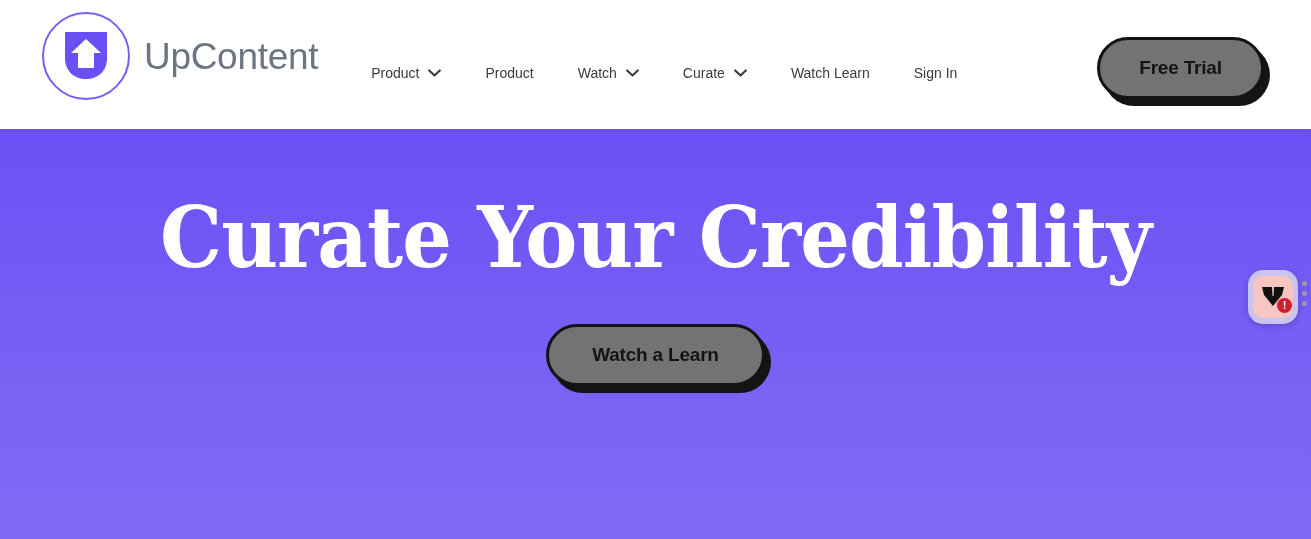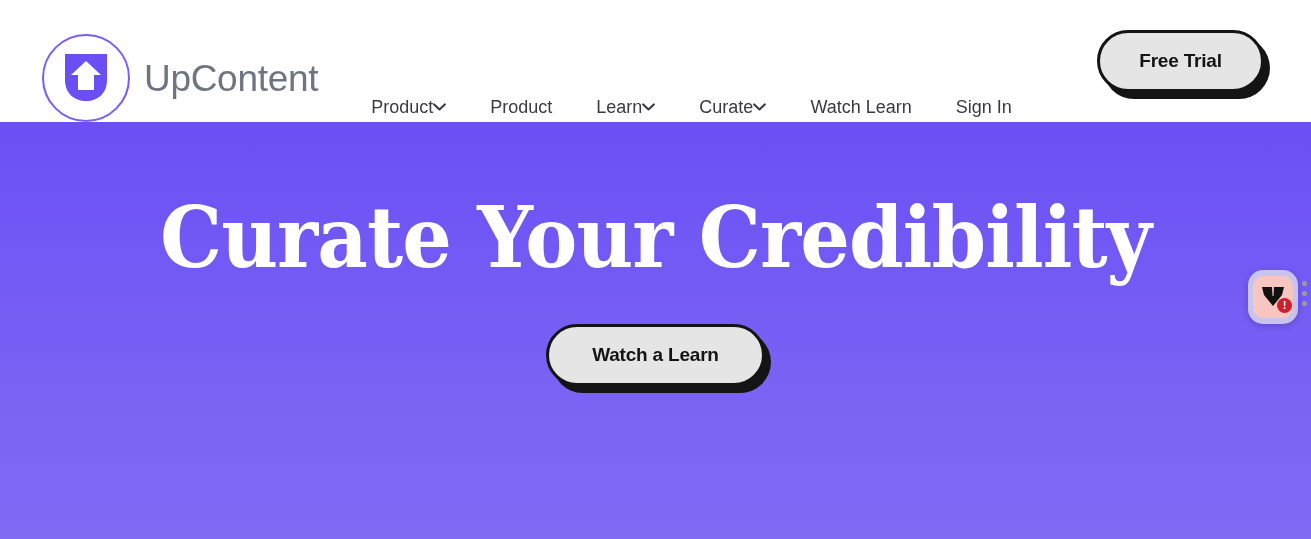--- a/index.html
+++ b/index.html
@@ -12,26 +12,26 @@
 
   body {
     font-family: "Liberation Sans", sans-serif;
     background: #ffffff;
     position: relative;
   }
 
   
   .header {
     position: absolute;
-    top: 5px; left: 0;
+    top: 12px; left: 0;
     width: 1311px;
     height: 117px;
     background: #ffffff;
     display: flex;
-    align-items: flex-end;
+    align-items: flex-start;
     z-index: 5;
   }
 
   .brand {
     display: flex;
     align-items: center;
     margin-left: 42px;
     gap: 14px;
   }
 
@@ -60,28 +60,29 @@
   .nav {
     display: flex;
     align-items: center;
     margin-left: 53px;
     gap: 0;
   }
 
   .nav-item {
     display: flex;
     align-items: center;
-    gap: 0;
-    font-size: 18px;
+    gap: 9px;
+    font-size: 14px;
     color: #3b3b3f;
     white-space: nowrap;
     cursor: pointer;
     padding: 6px 0;
     margin-right: 44px;
     line-height: 1;
+    margin-top: 48px;
   }
   .nav-item:last-of-type { margin-right: 0; }
 
   .chev {
     width: 13px;
     height: 8px;
     display: block;
     flex: none;
   }
 
@@ -89,21 +90,21 @@
     position: absolute;
     right: 47px;
     top: 25px;
   }
 
   .pill-btn {
     position: relative;
     display: inline-flex;
     align-items: center;
     justify-content: center;
-    background: #e5e5e5;
+    background: #737373;
     border: 3px solid #141414;
     border-radius: 999px;
     color: #141414;
     font-weight: bold;
     cursor: pointer;
     box-shadow: 6px 7px 0 0 #141414;
     font-family: "Liberation Sans", sans-serif;
   }
 
   .free-trial-btn {
@@ -253,21 +254,21 @@
       <svg class="chev" viewBox="0 0 13 8" aria-hidden="true">
         <path d="M1.2 1.4 L6.5 6.4 L11.8 1.4" fill="none" stroke="#3b3b3f" stroke-width="2.1" stroke-linecap="round" stroke-linejoin="round"></path>
       </svg>
     </div>
 
     <div class="nav-item">
       <span>Product</span>
     </div>
 
     <div class="nav-item">
-      <span>Learn</span>
+      <span>Watch</span>
       <svg class="chev" viewBox="0 0 13 8" aria-hidden="true">
         <path d="M1.2 1.4 L6.5 6.4 L11.8 1.4" fill="none" stroke="#3b3b3f" stroke-width="2.1" stroke-linecap="round" stroke-linejoin="round"></path>
       </svg>
     </div>
 
     <div class="nav-item">
       <span>Curate</span>
       <svg class="chev" viewBox="0 0 13 8" aria-hidden="true">
         <path d="M1.2 1.4 L6.5 6.4 L11.8 1.4" fill="none" stroke="#3b3b3f" stroke-width="2.1" stroke-linecap="round" stroke-linejoin="round"></path>
       </svg>

